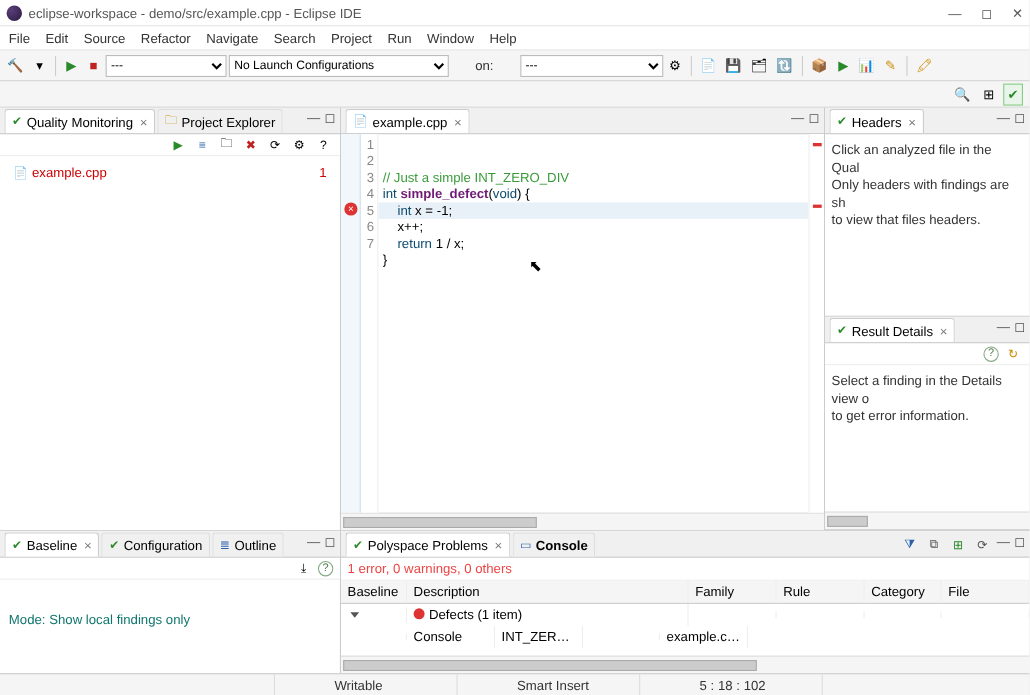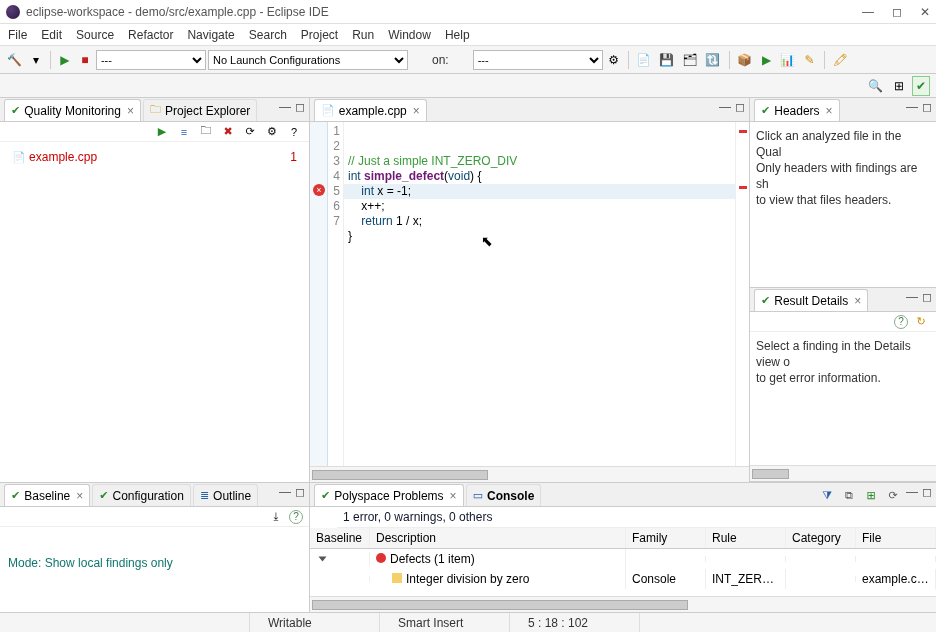--- a/index.html
+++ b/index.html
@@ -44,31 +44,31 @@
 .ovruler { width:14px; background:#fff; border-left:1px solid #eee; position:relative; }
 .ovruler .mark { position:absolute; right:2px; width:8px; height:3px; background:#d33; }
 .right-view { border-bottom:1px solid #ccc; display:flex; flex-direction:column;}
 .right-body { padding:6px; color:#333; font-size:11px; line-height:16px; overflow:hidden;}
 .scroll-h { height:16px; border-top:1px solid #ddd; background:#f5f5f5; display:flex; align-items:center;}
 .scroll-h .thumb { height:10px; background:#ccc; border:1px solid #aaa; margin-left:2px;}
 .bottom-row { display:flex; border-top:1px solid #ccc; height:130px;}
 .bl-col { width:310px; border-right:1px solid #ccc; background:#fff; display:flex; flex-direction:column;}
 .pp-col { flex:1; background:#fff; display:flex; flex-direction:column; min-width:0;}
 .mode-text { padding:8px; color:#0f766e;margin-top:21px; }
-.pp-summary { padding:3px 6px; color:#0f172a; border-bottom:1px solid #eee;margin-left:27px;}
+.pp-summary { padding:3px 6px; color:#ef4444; border-bottom:1px solid #eee;}
 .pp-table { flex:1; overflow:auto; }
 .pp-head { display:flex; background:#f5f5f5; border-bottom:1px solid #ccc; }
 .pp-head div, .pp-row div { padding:3px 6px; border-right:1px solid #eee; overflow:hidden; white-space:nowrap; text-overflow:ellipsis;}
 .cBaseline{width:60px;} .cDesc{flex:1; min-width:170px;} .cFam{width:80px;} .cRule{width:80px;} .cCat{width:70px;} .cFile{width:80px;}
 .pp-row { display:flex; align-items:center;}
 .pp-row .cBaseline { display:flex; align-items:center; }
 .expander { display:inline-block; width:0;height:0; border-left:5px solid #555; border-top:4px solid transparent; border-bottom:4px solid transparent; transform:rotate(90deg); margin:0 4px;}
 .err-ico{display:inline-block;width:10px;height:10px;border-radius:50%;background:#d33;margin-right:4px;flex-shrink:0;}
 .warn-ico{display:inline-block;width:10px;height:10px;background:#f5d06a;margin-right:4px;flex-shrink:0;}
-.statusbar { height:20px; border-top:1px solid #ccc; background:#f5f5f5; display:flex; align-items:center; }
+.statusbar { height:20px; border-top:1px solid #ccc; background:#f5f5f5; display:flex; align-items:center;gap:36px; }
 .statusbar div{ padding:0 18px; border-right:1px solid #ddd; height:100%; display:flex; align-items:center; color:#333;}
 .glyph { font-size:11px; }
 .green { color:#2a8a2a;} .red{color:#c02020;} .blue{color:#2a5faa;} .orange{color:#cc8a00;}
 .cursor-arrow { position:absolute; left:481px; top:233px; font-size:14px; color:#000; pointer-events:none; z-index:50;}
 .helpico{display:inline-flex;width:14px;height:14px;border:1px solid #8a8;border-radius:50%;align-items:center;justify-content:center;color:#4a7a4a;font-size:10px;}
 </style>
 </head>
 <body>
 
 <div class="titlebar">
@@ -314,21 +314,20 @@
             <span class="expander"></span>
           </div>
         <div class="cDesc"><span class="err-ico"></span><span>Defects (1 item)</span></div>
         <div class="cFam"></div>
           <div class="cRule"></div>
           <div class="cCat"></div>
           <div class="cFile"></div>
       </div>
       <div class="pp-row">
         <div class="cBaseline"></div>
-        <div class="cDesc" style="padding-left:22px"><span class="warn-ico"></span><span>Integer division by zero</span></div>
         <div class="cFam">Console</div>
         <div class="cRule">INT_ZERO_D...</div>
         <div class="cCat"></div>
         <div class="cFile">example.cpp</div>
       </div>
     </div>
     <div class="scroll-h">
         <div class="thumb" style="width:60%"></div>
       </div>
   </div>

